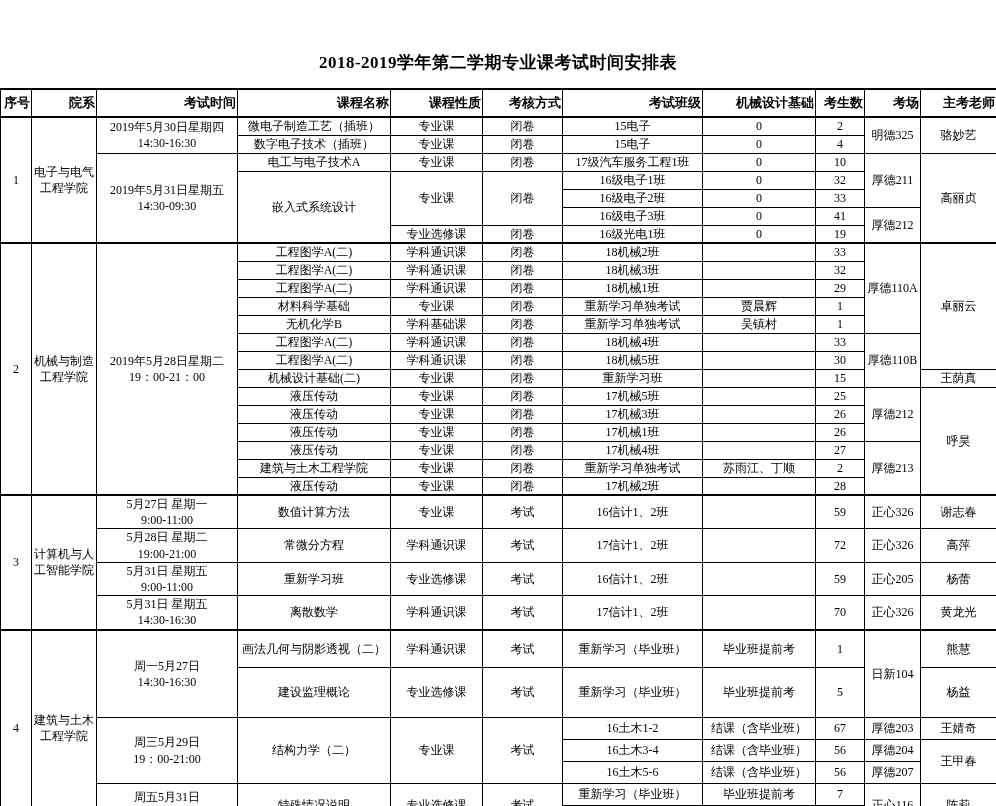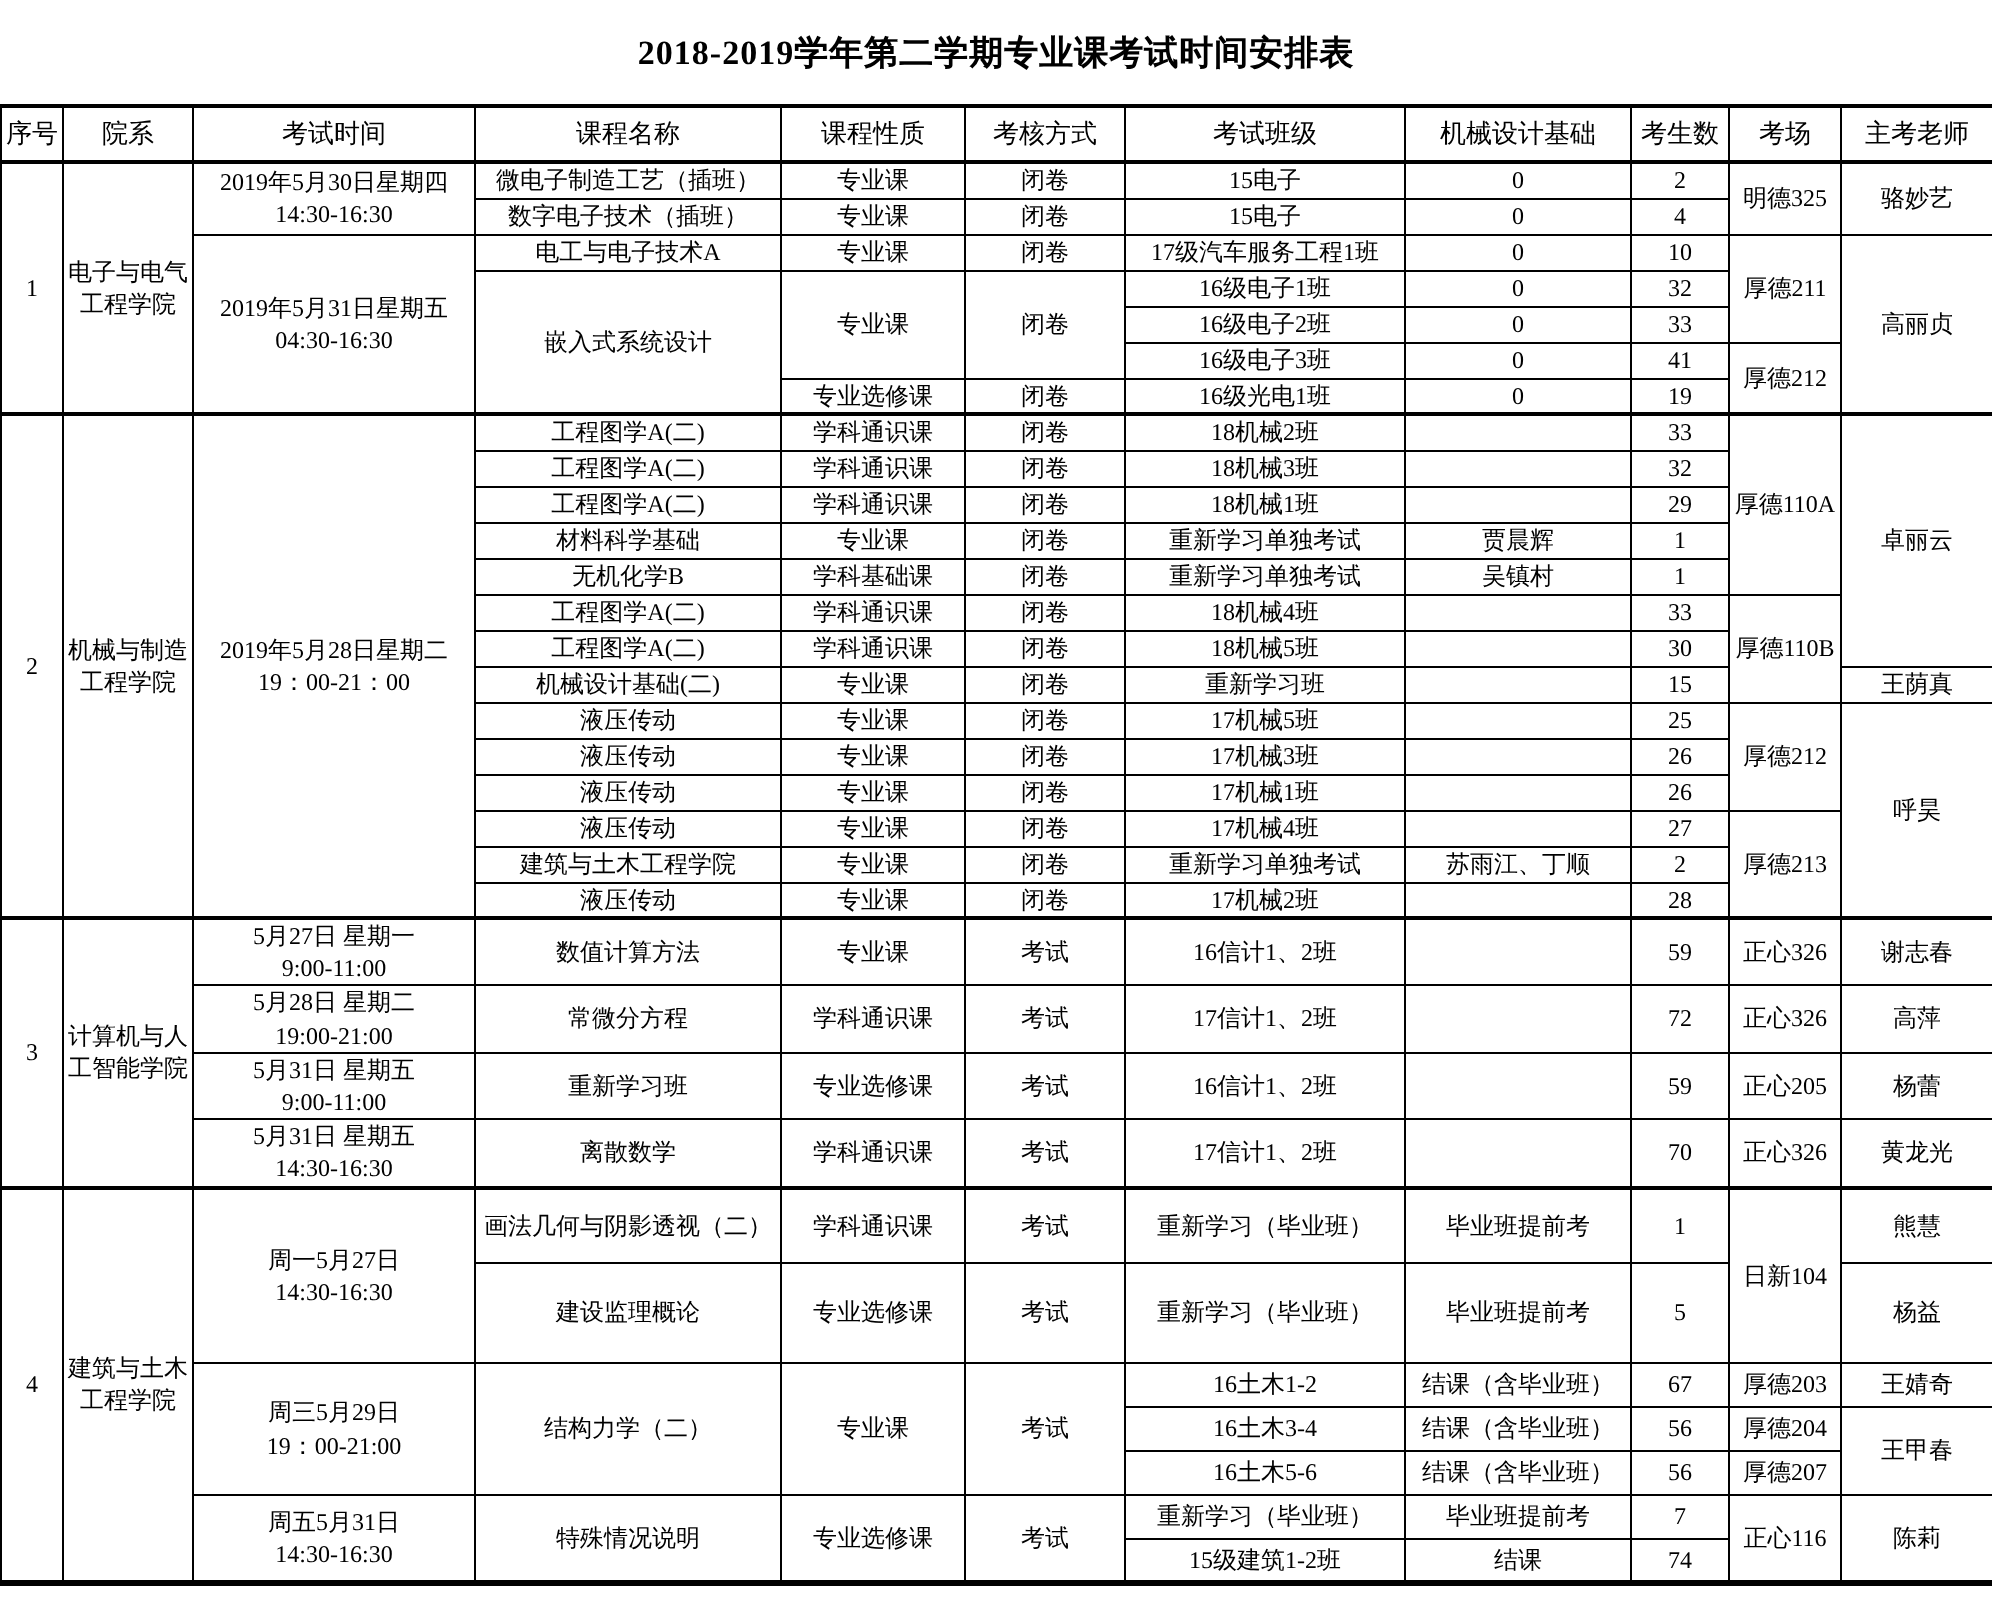--- a/index.html
+++ b/index.html
@@ -3,34 +3,34 @@
 <meta charset="utf-8">
 <style>
   html,body{margin:0;padding:0;}
   body{
     width:996px;height:806px;background:#ffffff;color:#000;
     font-family:"Liberation Serif","DejaVu Serif",serif;
     overflow:hidden;
   }
   .page-title{
     height:52px;display:flex;align-items:center;justify-content:center;
-    font-weight:bold;font-size:17px;letter-spacing:0.5px;
+    font-weight:bold;font-size:17px;letter-spacing:0.5px;margin-top:36px;
   }
   table.exam{
     border-collapse:collapse;table-layout:fixed;width:996px;
     border:1px solid #000;border-bottom:3px solid #000;
   }
   thead{border-top:2px solid #000;border-bottom:1px solid #000;}
   tbody{border-top:2px solid #000;}
   th,td{
     border:1px solid #000;text-align:center;vertical-align:middle;
     padding:0 1px;font-size:12px;line-height:1.35;
     white-space:pre-line;overflow:hidden;
   }
-  th{font-size:13px;font-weight:normal;height:26px;}
+  th{font-size:13px;font-weight:bold;height:26px;text-align:right;}
   tbody.s1 tr,tbody.s2 tr{height:18px;}
   tbody.s3 tr{height:31px;}
   tbody.s4 tr{height:22px;}
   tbody.s4 tr:nth-child(1){height:38px;}
   tbody.s4 tr:nth-child(2){height:50px;}
 </style>
 </head>
 <body>
 
 <div class="page-title">2018-2019学年第二学期专业课考试时间安排表</div>
@@ -82,21 +82,21 @@
       <tr>
         <td>数字电子技术（插班）</td>
         <td>专业课</td>
         <td>闭卷</td>
         <td>15电子</td>
         <td>0</td>
         <td>4</td>
       </tr>
       <tr>
         <td rowspan="5">2019年5月31日星期五
-04:30-16:30</td>
+14:30-09:30</td>
         <td>电工与电子技术A</td>
         <td>专业课</td>
         <td>闭卷</td>
         <td>17级汽车服务工程1班</td>
         <td>0</td>
         <td>10</td>
         <td rowspan="3">厚德211</td>
         <td rowspan="5">高丽贞</td>
       </tr>
       <tr>

